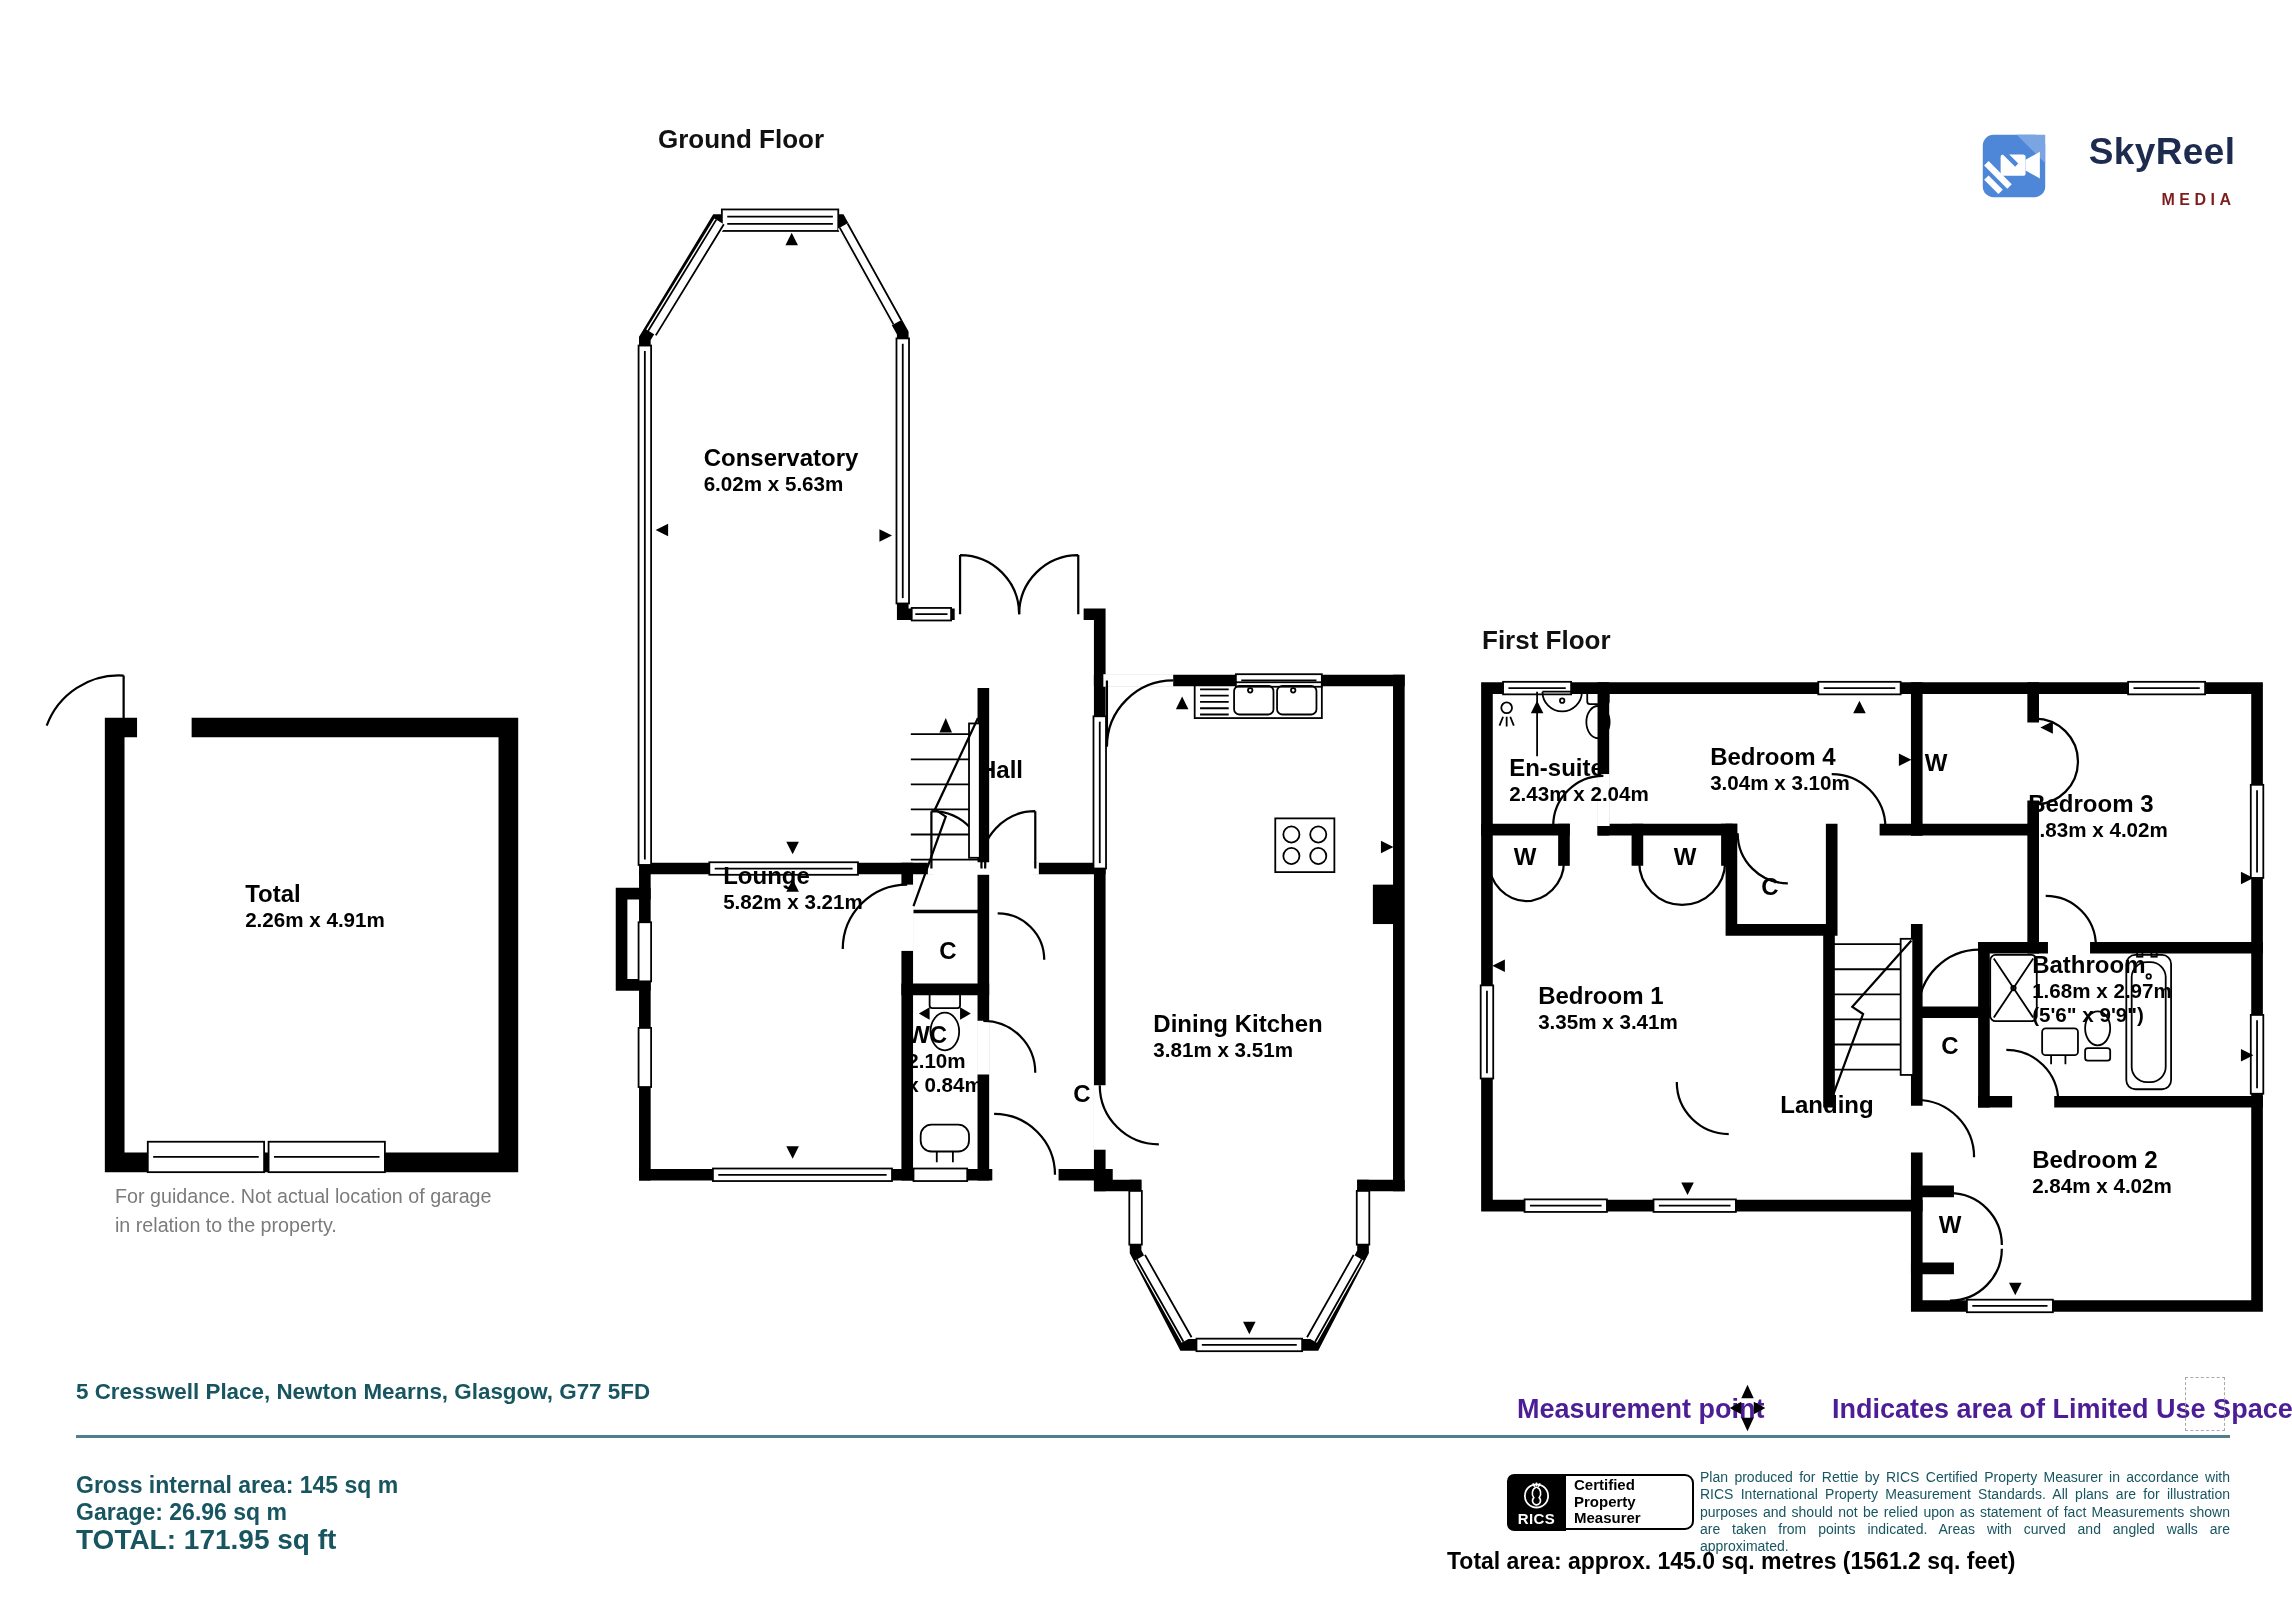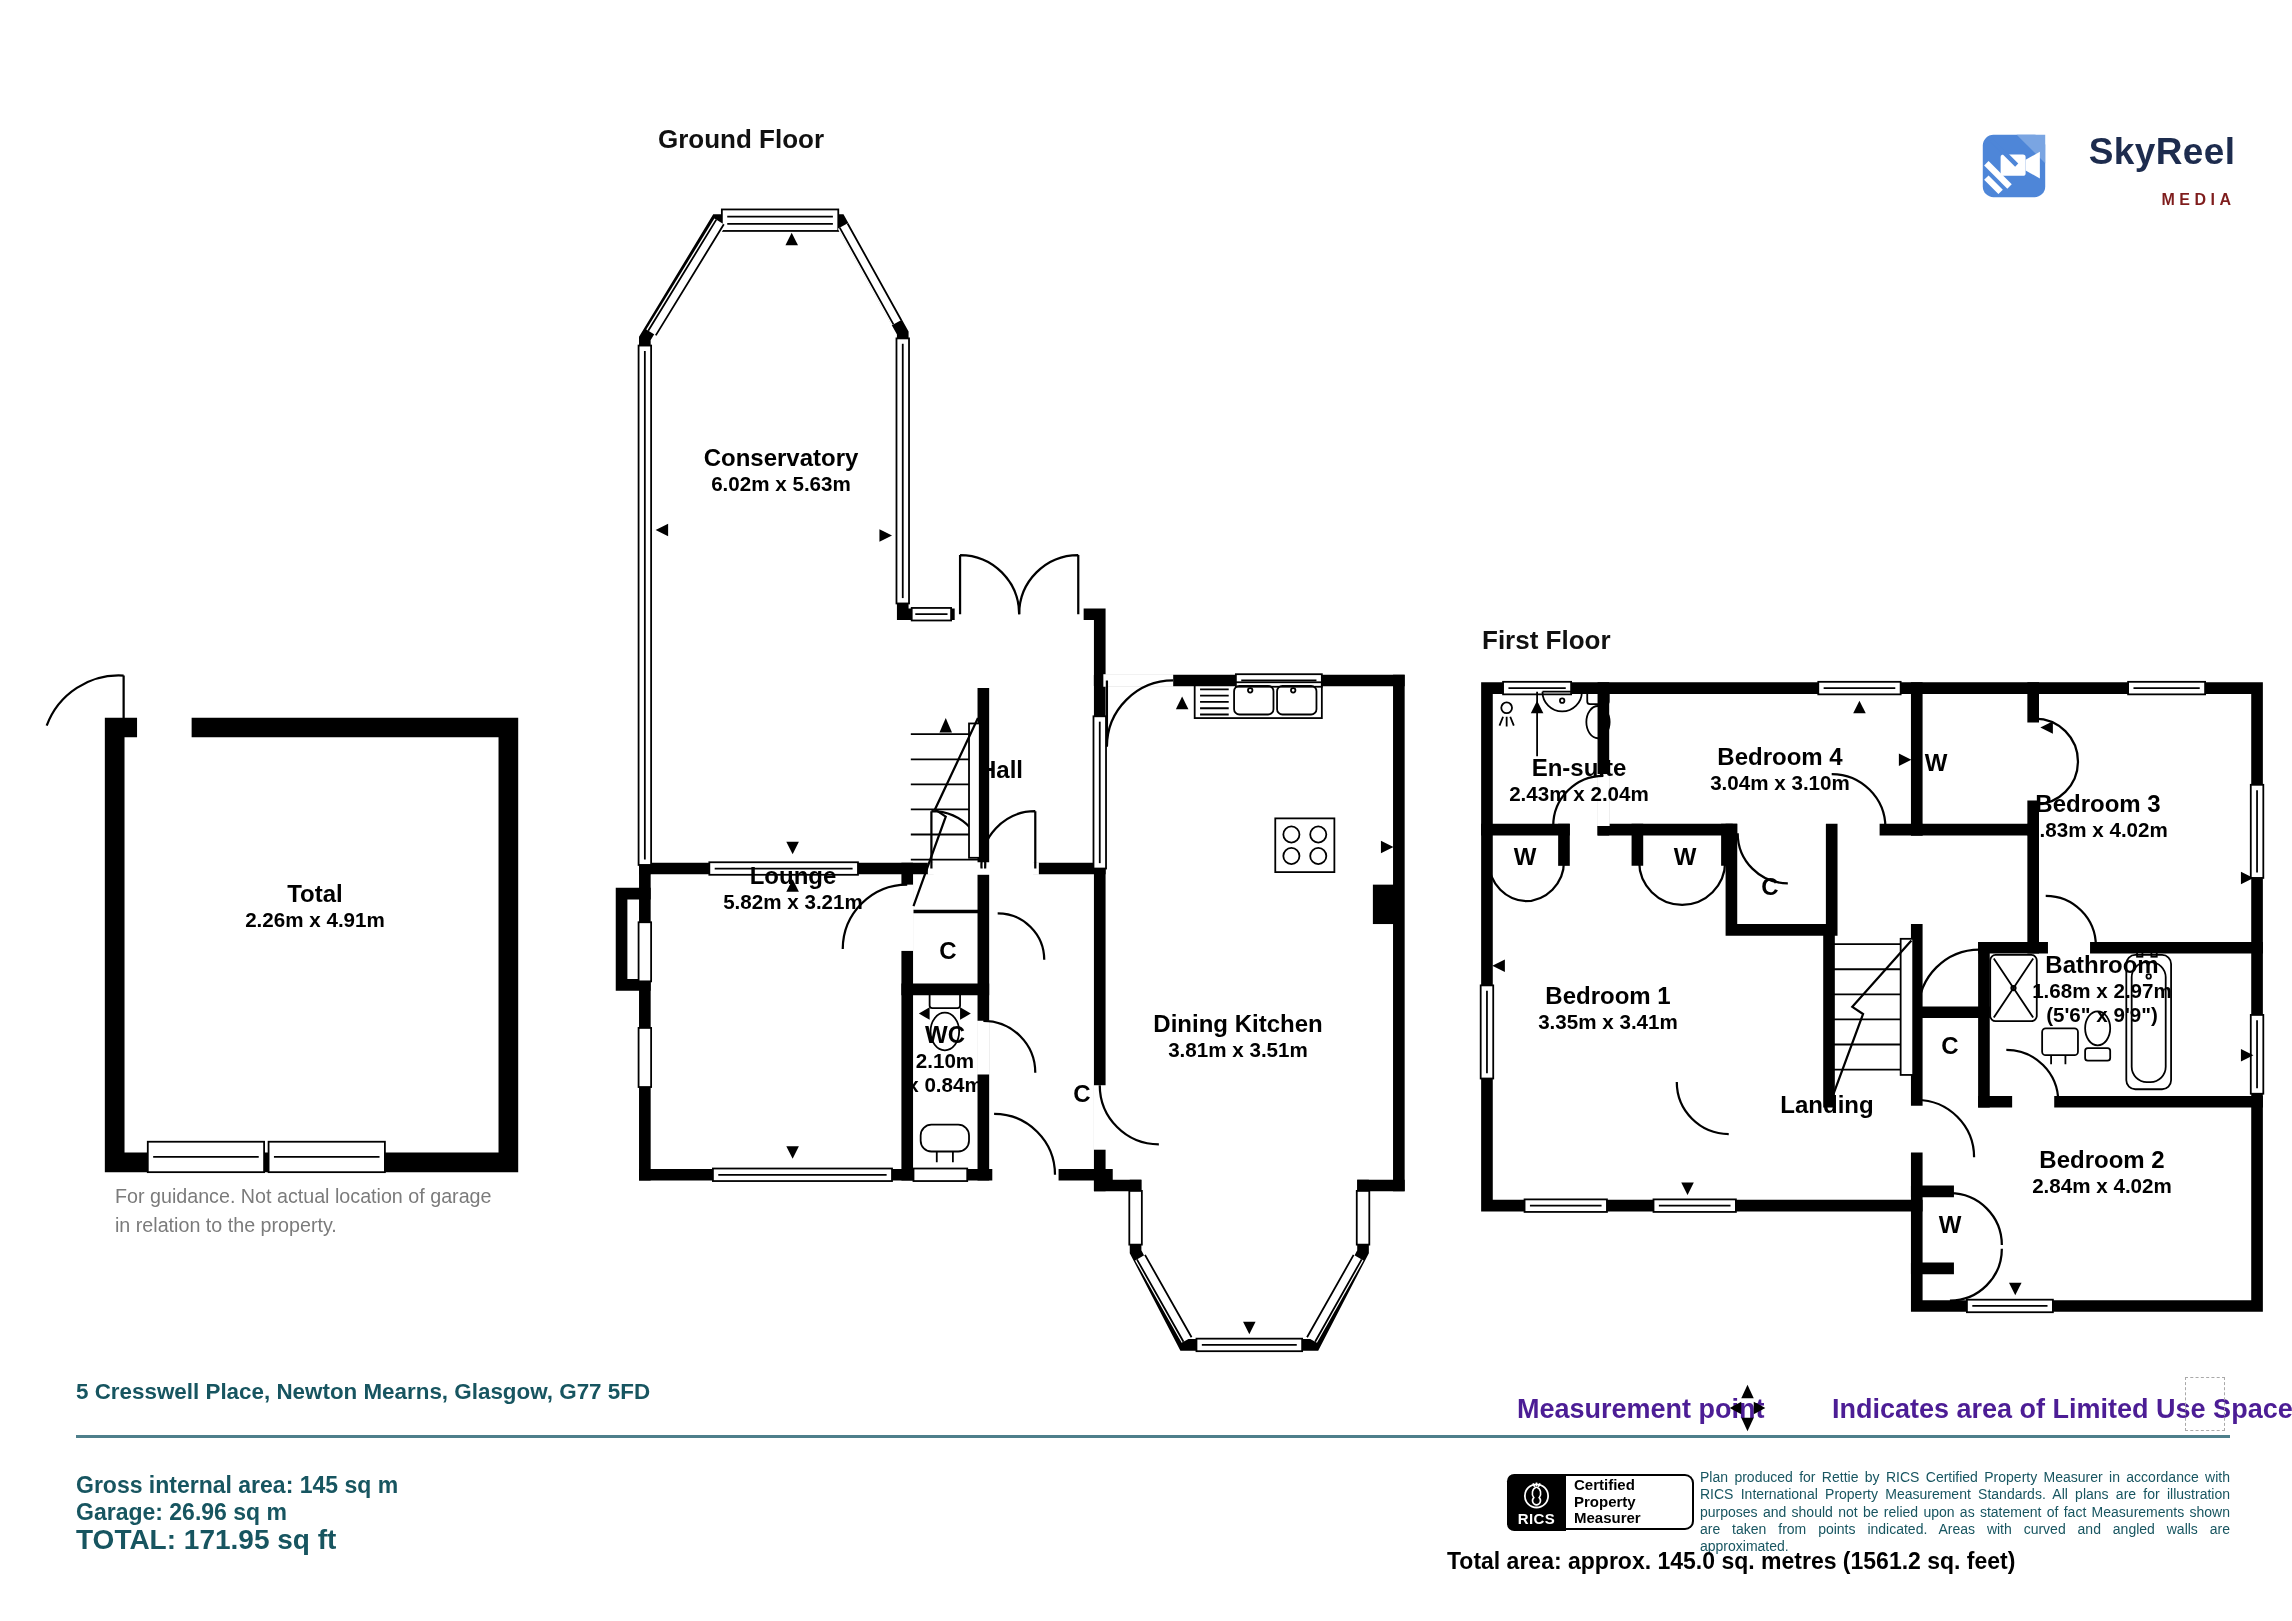--- a/index.html
+++ b/index.html
@@ -1,20 +1,20 @@
 <!DOCTYPE html>
 <html style="font-size:14.3px"><head>
 <meta charset="utf-8">
 <style>
   html,body{margin:0;padding:0;background:#fff;}
   body{width:2293px;height:1621px;position:relative;overflow:hidden;
        font-family:"Liberation Sans",sans-serif;color:#000;}
   .abs{position:absolute;}
   .floor-title{position:absolute;font-size:26px;font-weight:bold;color:#111;}
-  .room-label{position:absolute;transform:translateX(-50%);text-align:center;line-height:1.16;}
+  .room-label{position:absolute;transform:translateX(-50%);line-height:1.16;}
   .room-name{font-size:24px;font-weight:bold;white-space:pre-line;}
   .room-dims{font-size:20.6px;font-weight:bold;white-space:pre-line;}
   .closet-label{position:absolute;transform:translate(-50%,-50%);font-size:24px;font-weight:bold;}
   .garage-note{position:absolute;font-size:19.7px;line-height:1.45;color:#7b7b7b;white-space:pre-line;}
   
   .logo-wrap{position:absolute;left:1981px;top:133px;display:flex;}
   .logo-text{margin-left:12.5px;width:176px;text-align:right;}
   .logo-name{font-size:37px;font-weight:bold;color:#1d2c4e;letter-spacing:0.4px;line-height:1.05;}
   .logo-sub{font-size:16px;font-weight:bold;color:#7f1d1d;letter-spacing:4.5px;margin-top:19px;}
   

